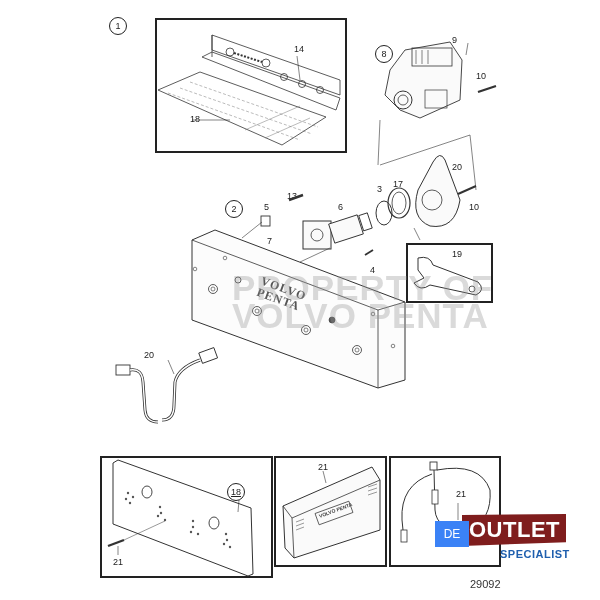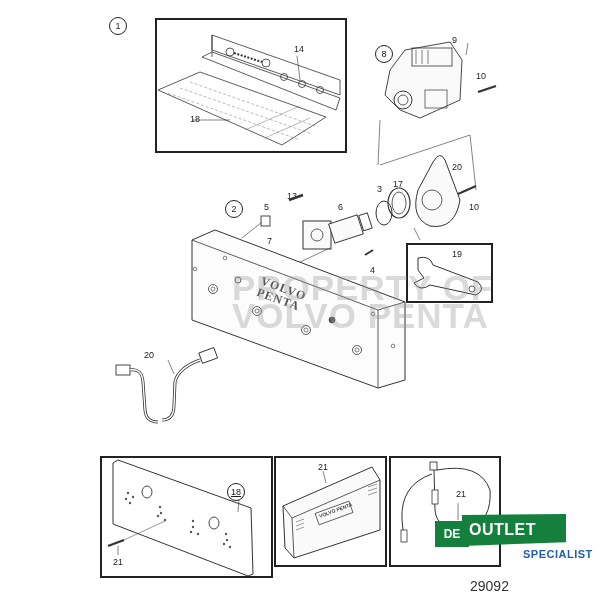--- a/index.html
+++ b/index.html
@@ -7,29 +7,29 @@
          font-family: "Liberation Sans", sans-serif; color: #222; }
   .abs { position: absolute; }
   .frame { position: absolute; border: 2px solid #222; background: #fff; box-sizing: border-box; }
   .callout { position: absolute; font-size: 9px; color: #222; line-height: 1; }
   .circ { position: absolute; width: 16px; height: 16px; border: 1.5px solid #222; border-radius: 50%;
           font-size: 9px; text-align: center; line-height: 16px; background: #fff; }
   svg { position: absolute; left: 0; top: 0; }
   .wm { position: absolute; font-family: "Liberation Sans", sans-serif; font-weight: bold;
         color: rgba(150,150,150,0.35); font-size: 35px; letter-spacing: 1px; transform: rotate(0deg);
         line-height: 1; white-space: nowrap; }
-  .logo-de { position: absolute; left: 435px; top: 521px; width: 34px; height: 26px; background: #15803d;
-             color: #fff; font-weight: bold; font-size: 12px; text-align: center; line-height: 26px; }
-  .logo-outlet { position: absolute; left: 462px; top: 514px; width: 104px; height: 32px; background: #15803d;
-                 color: #fff; font-weight: bold; font-size: 16px; line-height: 32px; padding-left: 7px;
+  .logo-de { position: absolute; left: 435px; top: 521px; width: 34px; height: 26px; background: #3b82f6;
+             color: #fff; font-weight: normal; font-size: 12px; text-align: center; line-height: 26px; }
+  .logo-outlet { position: absolute; left: 462px; top: 514px; width: 104px; height: 32px; background: #7f1d1d;
+                 color: #fff; font-weight: bold; font-size: 22px; line-height: 32px; padding-left: 7px;
                  box-sizing: border-box; letter-spacing: 0.5px;
                  clip-path: polygon(0 3%, 100% 0, 100% 88%, 0 100%); }
   .logo-spec { position: absolute; left: 500px; top: 548px; color: #1f5fae; font-weight: bold; font-size: 11px;
-               letter-spacing: 0.5px; padding-left: 23px; }
-  .ref { position: absolute; left: 470px; top: 578px; font-size: 14px; color: #333; }
+               letter-spacing: 0.5px; }
+  .ref { position: absolute; left: 470px; top: 578px; font-size: 11px; color: #333; }
 </style>
 </head>
 <body>
 
 <div class="circ" style="left:109px;top:17px;">1</div>
 
 <div class="frame" style="left:155px;top:18px;width:192px;height:135px;"></div>
 <svg width="600" height="600" style="pointer-events:none">
 
   <polygon points="158,90 200,72 326,117 282,145" fill="none" stroke="#333" stroke-width="0.8"></polygon>

